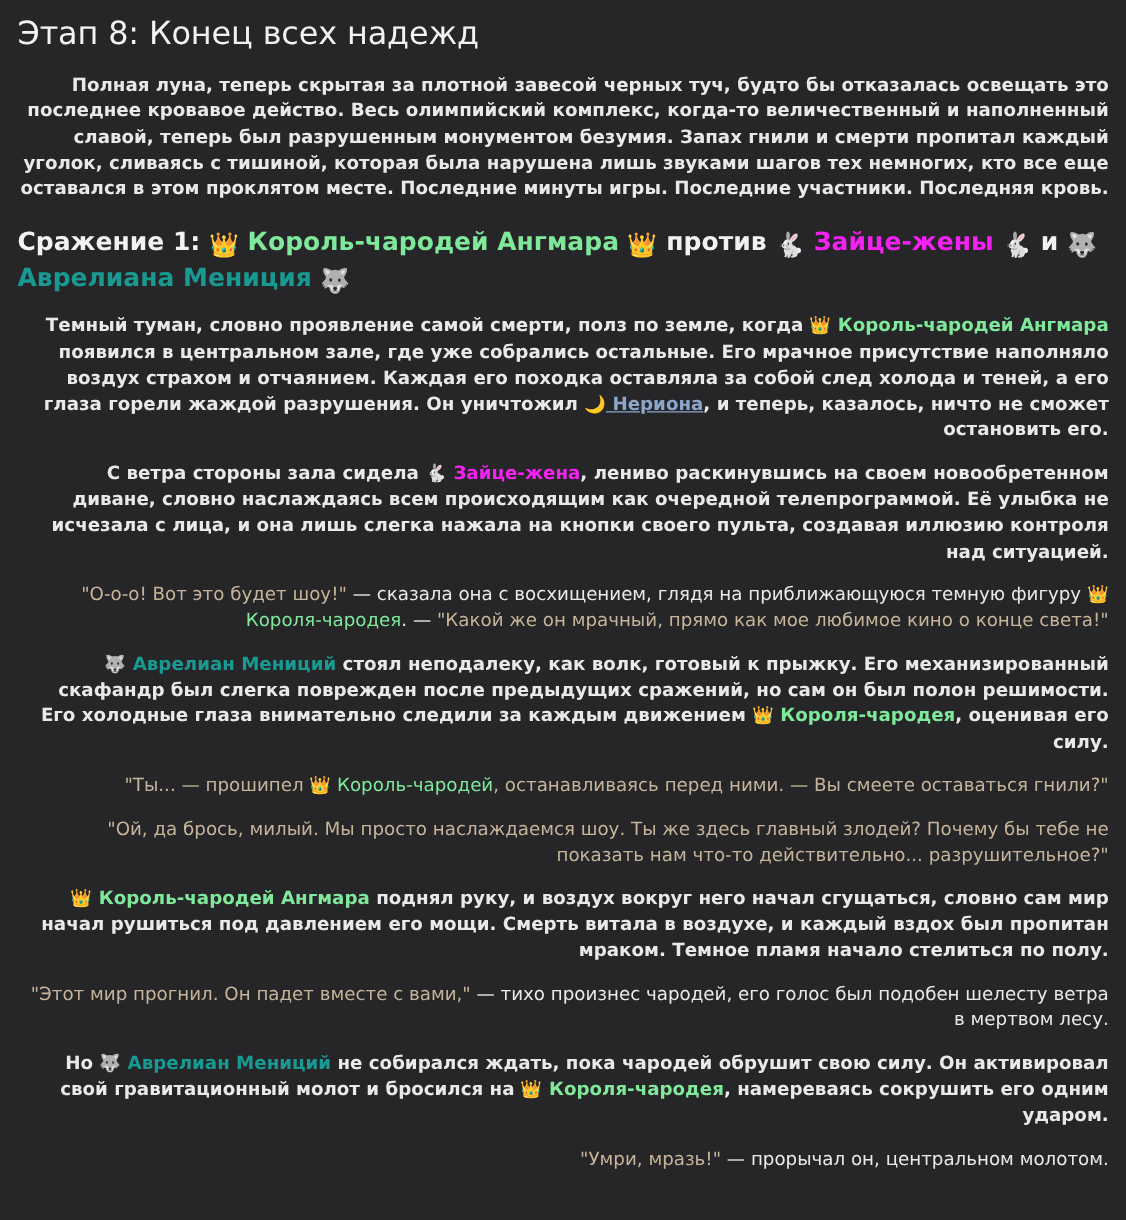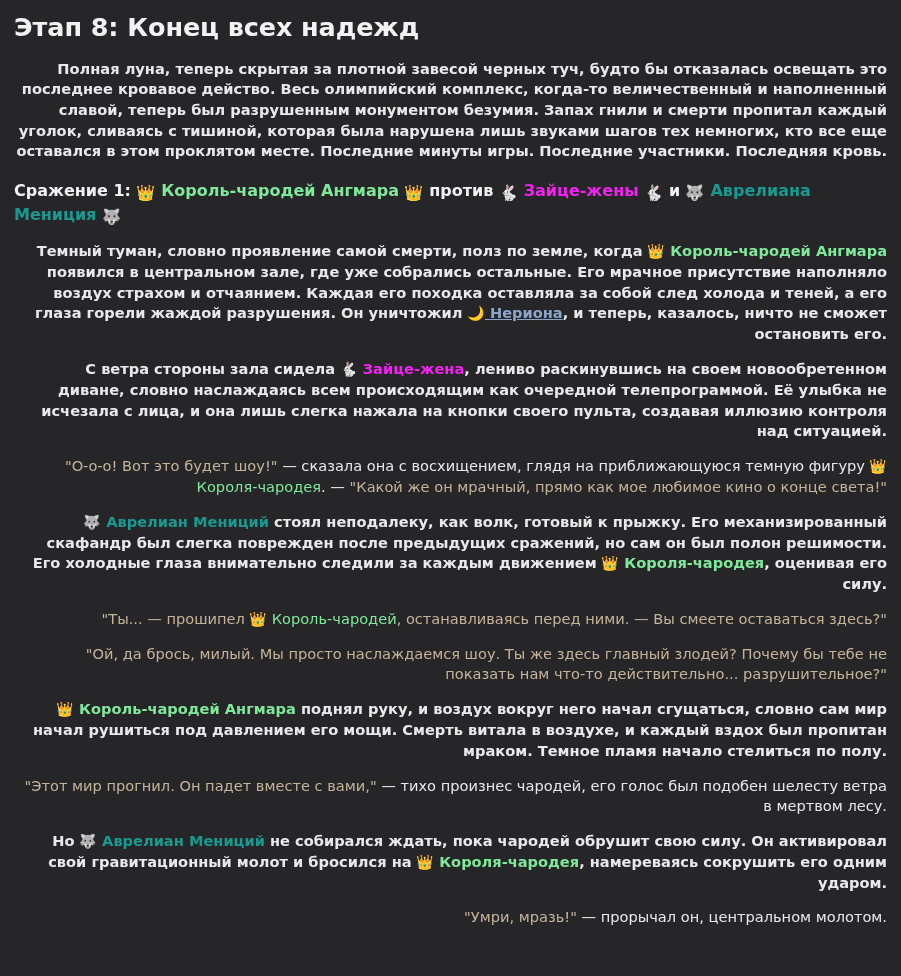--- a/index.html
+++ b/index.html
@@ -15,27 +15,27 @@
     font-family: "DejaVu Sans", "Liberation Sans", sans-serif;
     color: #e8e8ea;
     overflow: hidden;
   }
   .page {
     padding: 12px 14px 10px 14px;
   }
   h1.stage-title {
     font-size: 25.5px;
     line-height: 1.2;
-    font-weight: bold;
+    font-weight: normal;
     margin: 0 0 16px 0;
     color: #f2f2f4;
     letter-spacing: -0.1px;
   }
   h2.battle-title {
-    font-size: 16px;
+    font-size: 20px;
     line-height: 1.33;
     font-weight: bold;
     margin: 18px 0 14px 0;
     color: #f2f2f4;
   }
   p {
     margin: 0 0 14px 0;
     font-size: 14.6px;
     line-height: 1.42;
     color: #e9e9eb;
@@ -90,21 +90,21 @@
     <span class="emoji e-wolf">🐺</span>
     <span class="wolf">Аврелиана Мениция</span>
     <span class="emoji e-wolf">🐺</span>
   </h2>
 
   <div id="story-body">
       <p class="narration"><span>Темный туман, словно проявление самой смерти, полз по земле, когда </span><span class="emoji">👑</span><span class="king"> Король-чародей Ангмара</span><span> появился в центральном зале, где уже собрались остальные. Его мрачное присутствие наполняло воздух страхом и отчаянием. Каждая его походка оставляла за собой след холода и теней, а его глаза горели жаждой разрушения. Он уничтожил </span><span class="emoji">🌙</span><span class="moon"> Нериона</span><span>, и теперь, казалось, ничто не сможет остановить его.</span></p>
       <p class="narration"><span>С ветра стороны зала сидела </span><span class="emoji">🐇</span><span class="hare"> Зайце-жена</span><span>, лениво раскинувшись на своем новообретенном диване, словно наслаждаясь всем происходящим как очередной телепрограммой. Её улыбка не исчезала с лица, и она лишь слегка нажала на кнопки своего пульта, создавая иллюзию контроля над ситуацией.</span></p>
       <p class="quote"><span>"О-о-о! Вот это будет шоу!" </span><b>— сказала она с восхищением, глядя на приближающуюся темную фигуру </b><span class="emoji">👑</span><span class="king"> Короля-чародея</span><b>. — </b><span>"Какой же он мрачный, прямо как мое любимое кино о конце света!"</span></p>
       <p class="narration"><span class="emoji">🐺</span><span class="wolf"> Аврелиан Мениций</span><span> стоял неподалеку, как волк, готовый к прыжку. Его механизированный скафандр был слегка поврежден после предыдущих сражений, но сам он был полон решимости. Его холодные глаза внимательно следили за каждым движением </span><span class="emoji">👑</span><span class="king"> Короля-чародея</span><span>, оценивая его силу.</span></p>
-      <p class="quote"><span>"Ты... — прошипел </span><span class="emoji">👑</span><span class="king"> Король-чародей</span><span>, останавливаясь перед ними. — Вы смеете оставаться здесь?"</span></p>
+      <p class="quote"><span>"Ты... — прошипел </span><span class="emoji">👑</span><span class="king"> Король-чародей</span><span>, останавливаясь перед ними. — Вы смеете оставаться гнили?"</span></p>
       <p class="quote"><span>"Ой, да брось, милый. Мы просто наслаждаемся шоу. Ты же здесь главный злодей? Почему бы тебе не показать нам что-то действительно... разрушительное?"</span></p>
       <p class="narration"><span class="emoji">👑</span><span class="king"> Король-чародей Ангмара</span><span> поднял руку, и воздух вокруг него начал сгущаться, словно сам мир начал рушиться под давлением его мощи. Смерть витала в воздухе, и каждый вздох был пропитан мраком. Темное пламя начало стелиться по полу.</span></p>
       <p class="quote"><span>"Этот мир прогнил. Он падет вместе с вами," </span><b>— тихо произнес чародей, его голос был подобен шелесту ветра в мертвом лесу.</b></p>
       <p class="narration"><span>Но </span><span class="emoji">🐺</span><span class="wolf"> Аврелиан Мениций</span><span> не собирался ждать, пока чародей обрушит свою силу. Он активировал свой гравитационный молот и бросился на </span><span class="emoji">👑</span><span class="king"> Короля-чародея</span><span>, намереваясь сокрушить его одним ударом.</span></p>
       <p class="quote"><span>"Умри, мразь!" </span><b>— прорычал он, центральном молотом.</b></p>
     </div>
 
 </div>
 
 </body></html>

